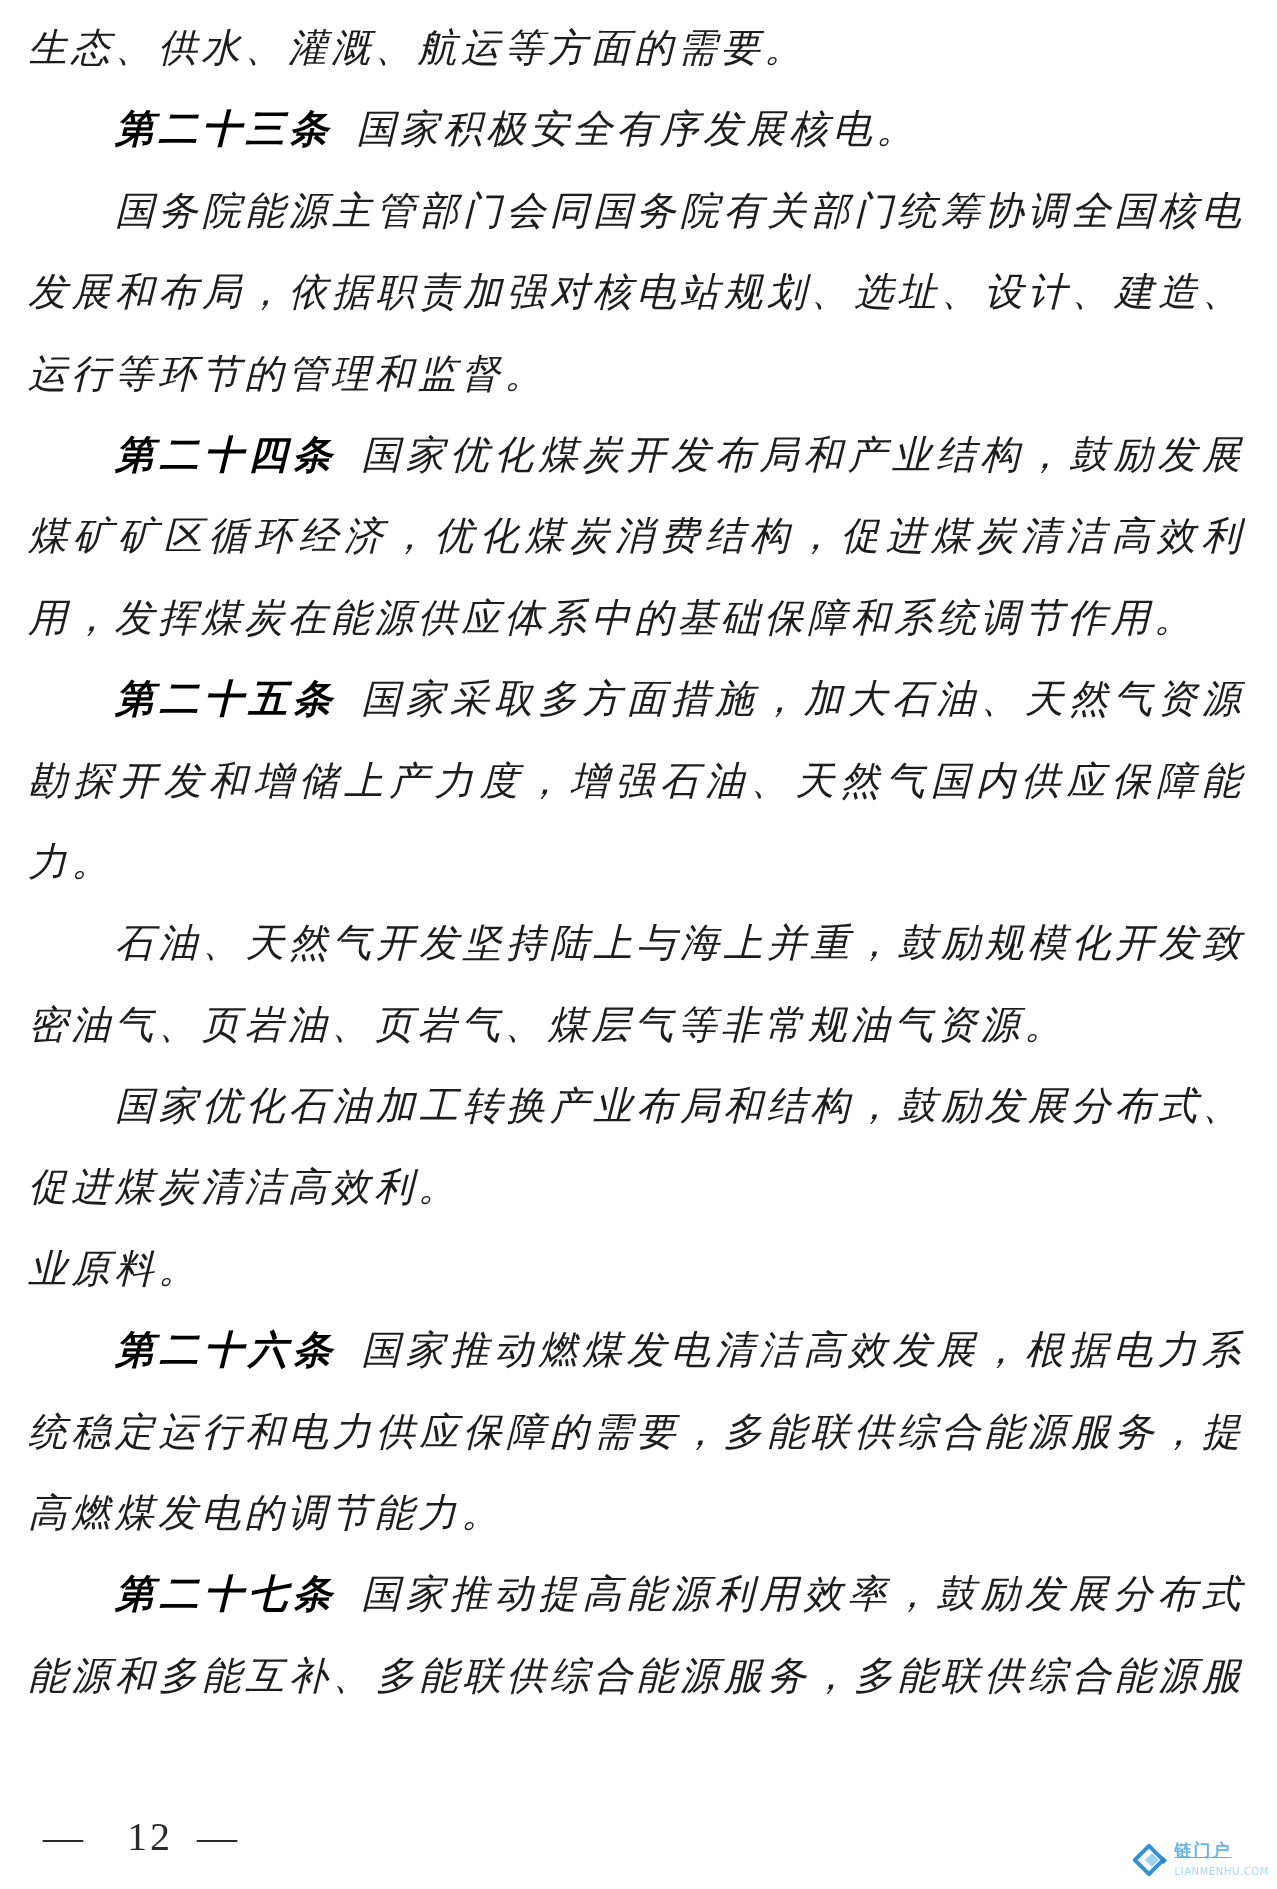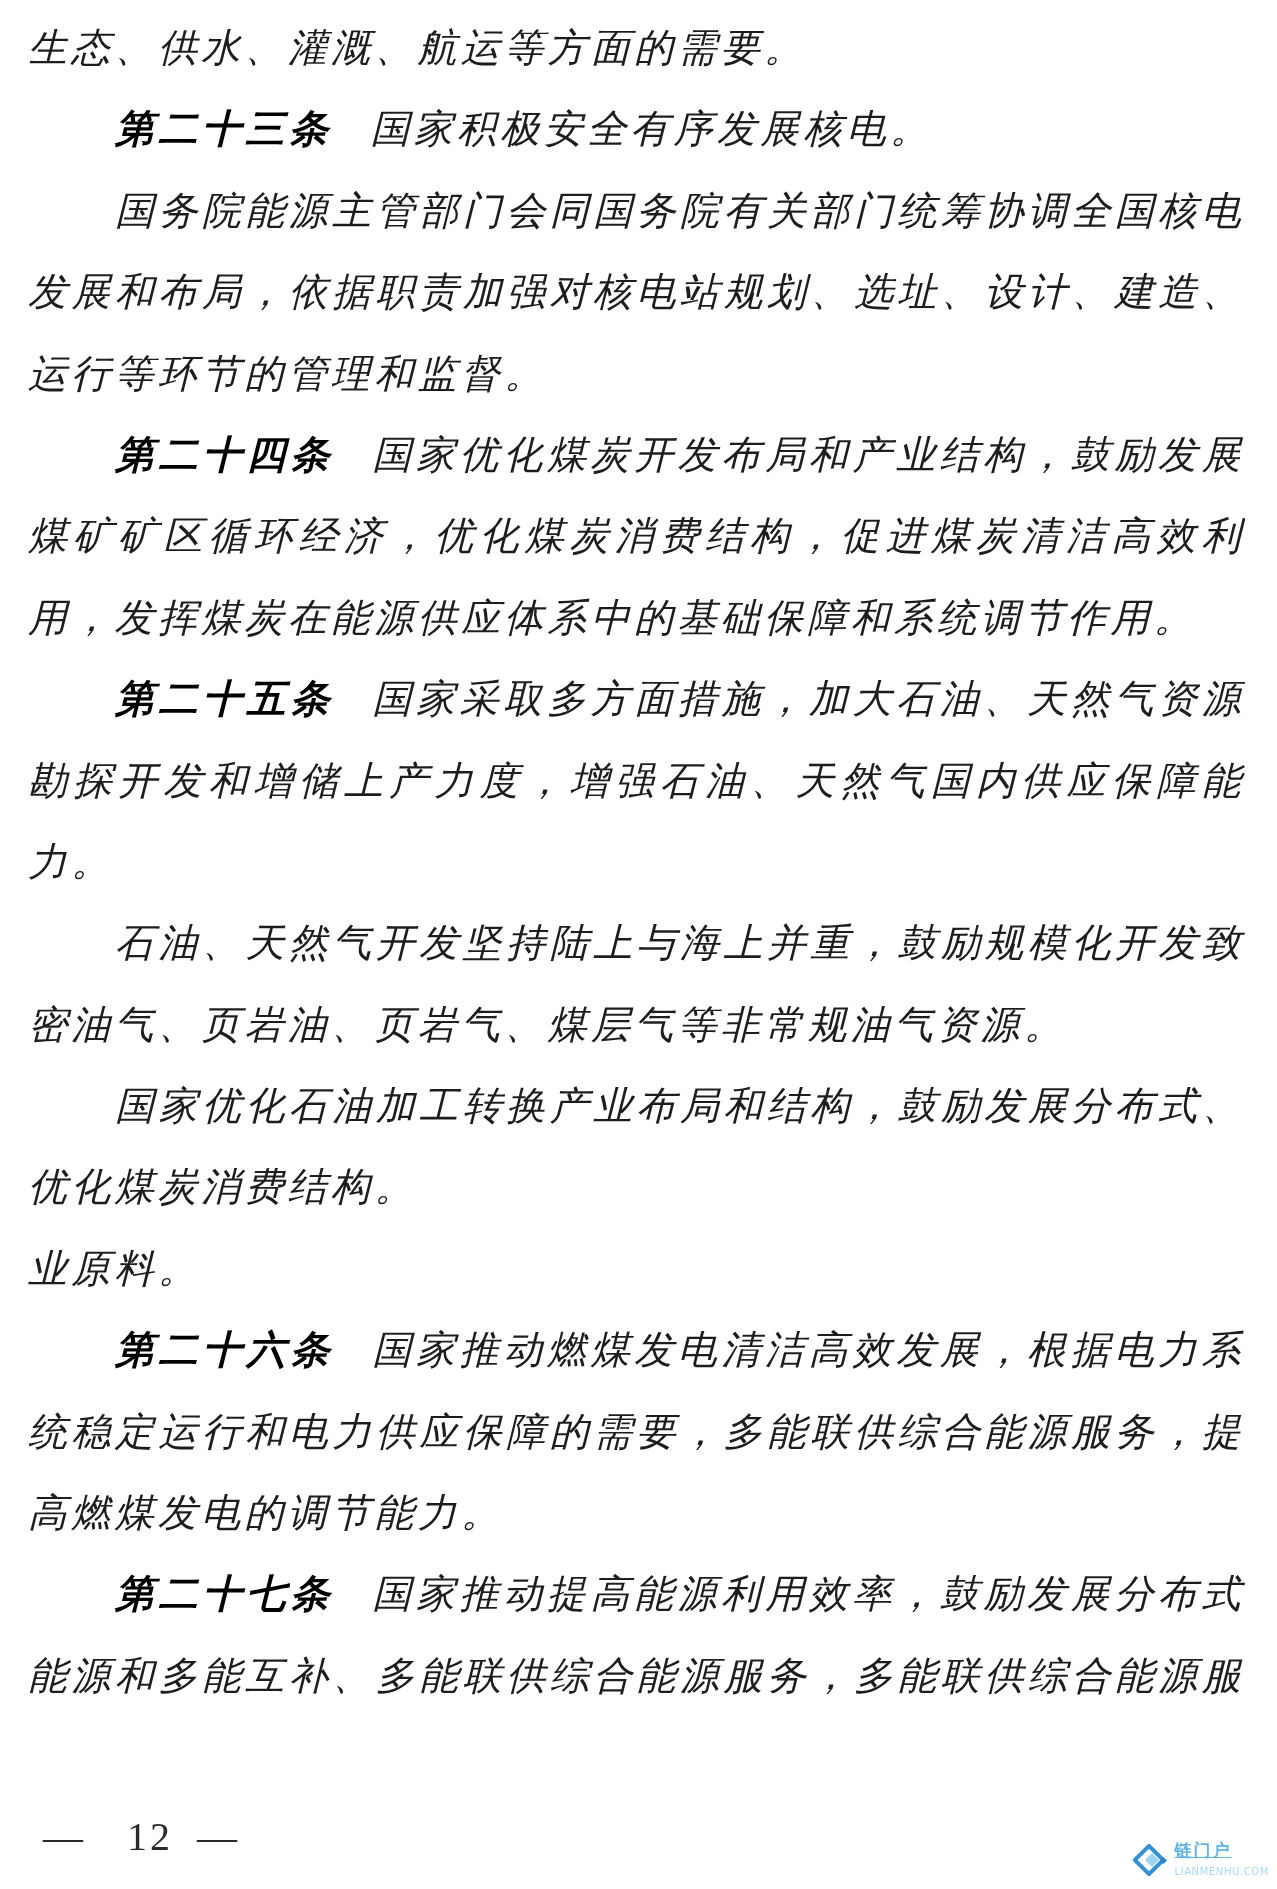--- a/index.html
+++ b/index.html
@@ -36,21 +36,21 @@
     text-align-last: justify;
     text-justify: inter-character;
   }
   .line.indent {
     padding-left: 87px;
   }
   .art {
     font-family: "DejaVu Sans", "Liberation Sans", sans-serif;
     font-weight: 700;
     color: #000000;
-    margin-right: 38px;
+    margin-right: 24px;
     letter-spacing: 4.5px;
   }
   .pageno {
     position: absolute;
     left: 43px;
     top: 1806px;
     height: 60px;
     display: flex;
     align-items: center;
     gap: 24px;
@@ -141,21 +141,21 @@
       <div class="line"><span class="txt">运行等环节的管理和监督。</span></div>
       <div class="line indent justify"><span class="art">第二十四条</span><span class="txt">国家优化煤炭开发布局和产业结构，鼓励发展</span></div>
       <div class="line justify"><span class="txt">煤矿矿区循环经济，优化煤炭消费结构，促进煤炭清洁高效利</span></div>
       <div class="line"><span class="txt">用，发挥煤炭在能源供应体系中的基础保障和系统调节作用。</span></div>
       <div class="line indent justify"><span class="art">第二十五条</span><span class="txt">国家采取多方面措施，加大石油、天然气资源</span></div>
       <div class="line justify"><span class="txt">勘探开发和增储上产力度，增强石油、天然气国内供应保障能</span></div>
       <div class="line"><span class="txt">力。</span></div>
       <div class="line indent justify"><span class="txt">石油、天然气开发坚持陆上与海上并重，鼓励规模化开发致</span></div>
       <div class="line"><span class="txt">密油气、页岩油、页岩气、煤层气等非常规油气资源。</span></div>
       <div class="line indent justify"><span class="txt">国家优化石油加工转换产业布局和结构，鼓励发展分布式、集</span></div>
-      <div class="line"><span class="txt">优化煤炭消费结构。</span></div>
+      <div class="line"><span class="txt">促进煤炭清洁高效利。</span></div>
       <div class="line"><span class="txt">业原料。</span></div>
       <div class="line indent justify"><span class="art">第二十六条</span><span class="txt">国家推动燃煤发电清洁高效发展，根据电力系</span></div>
       <div class="line justify"><span class="txt">统稳定运行和电力供应保障的需要，多能联供综合能源服务，提</span></div>
       <div class="line"><span class="txt">高燃煤发电的调节能力。</span></div>
       <div class="line indent justify"><span class="art">第二十七条</span><span class="txt">国家推动提高能源利用效率，鼓励发展分布式</span></div>
       <div class="line justify"><span class="txt">能源和多能互补、多能联供综合能源服务，多能联供综合能源服务</span></div>
     </div>
 
   <div class="pageno">
     <span class="dash">—</span>

